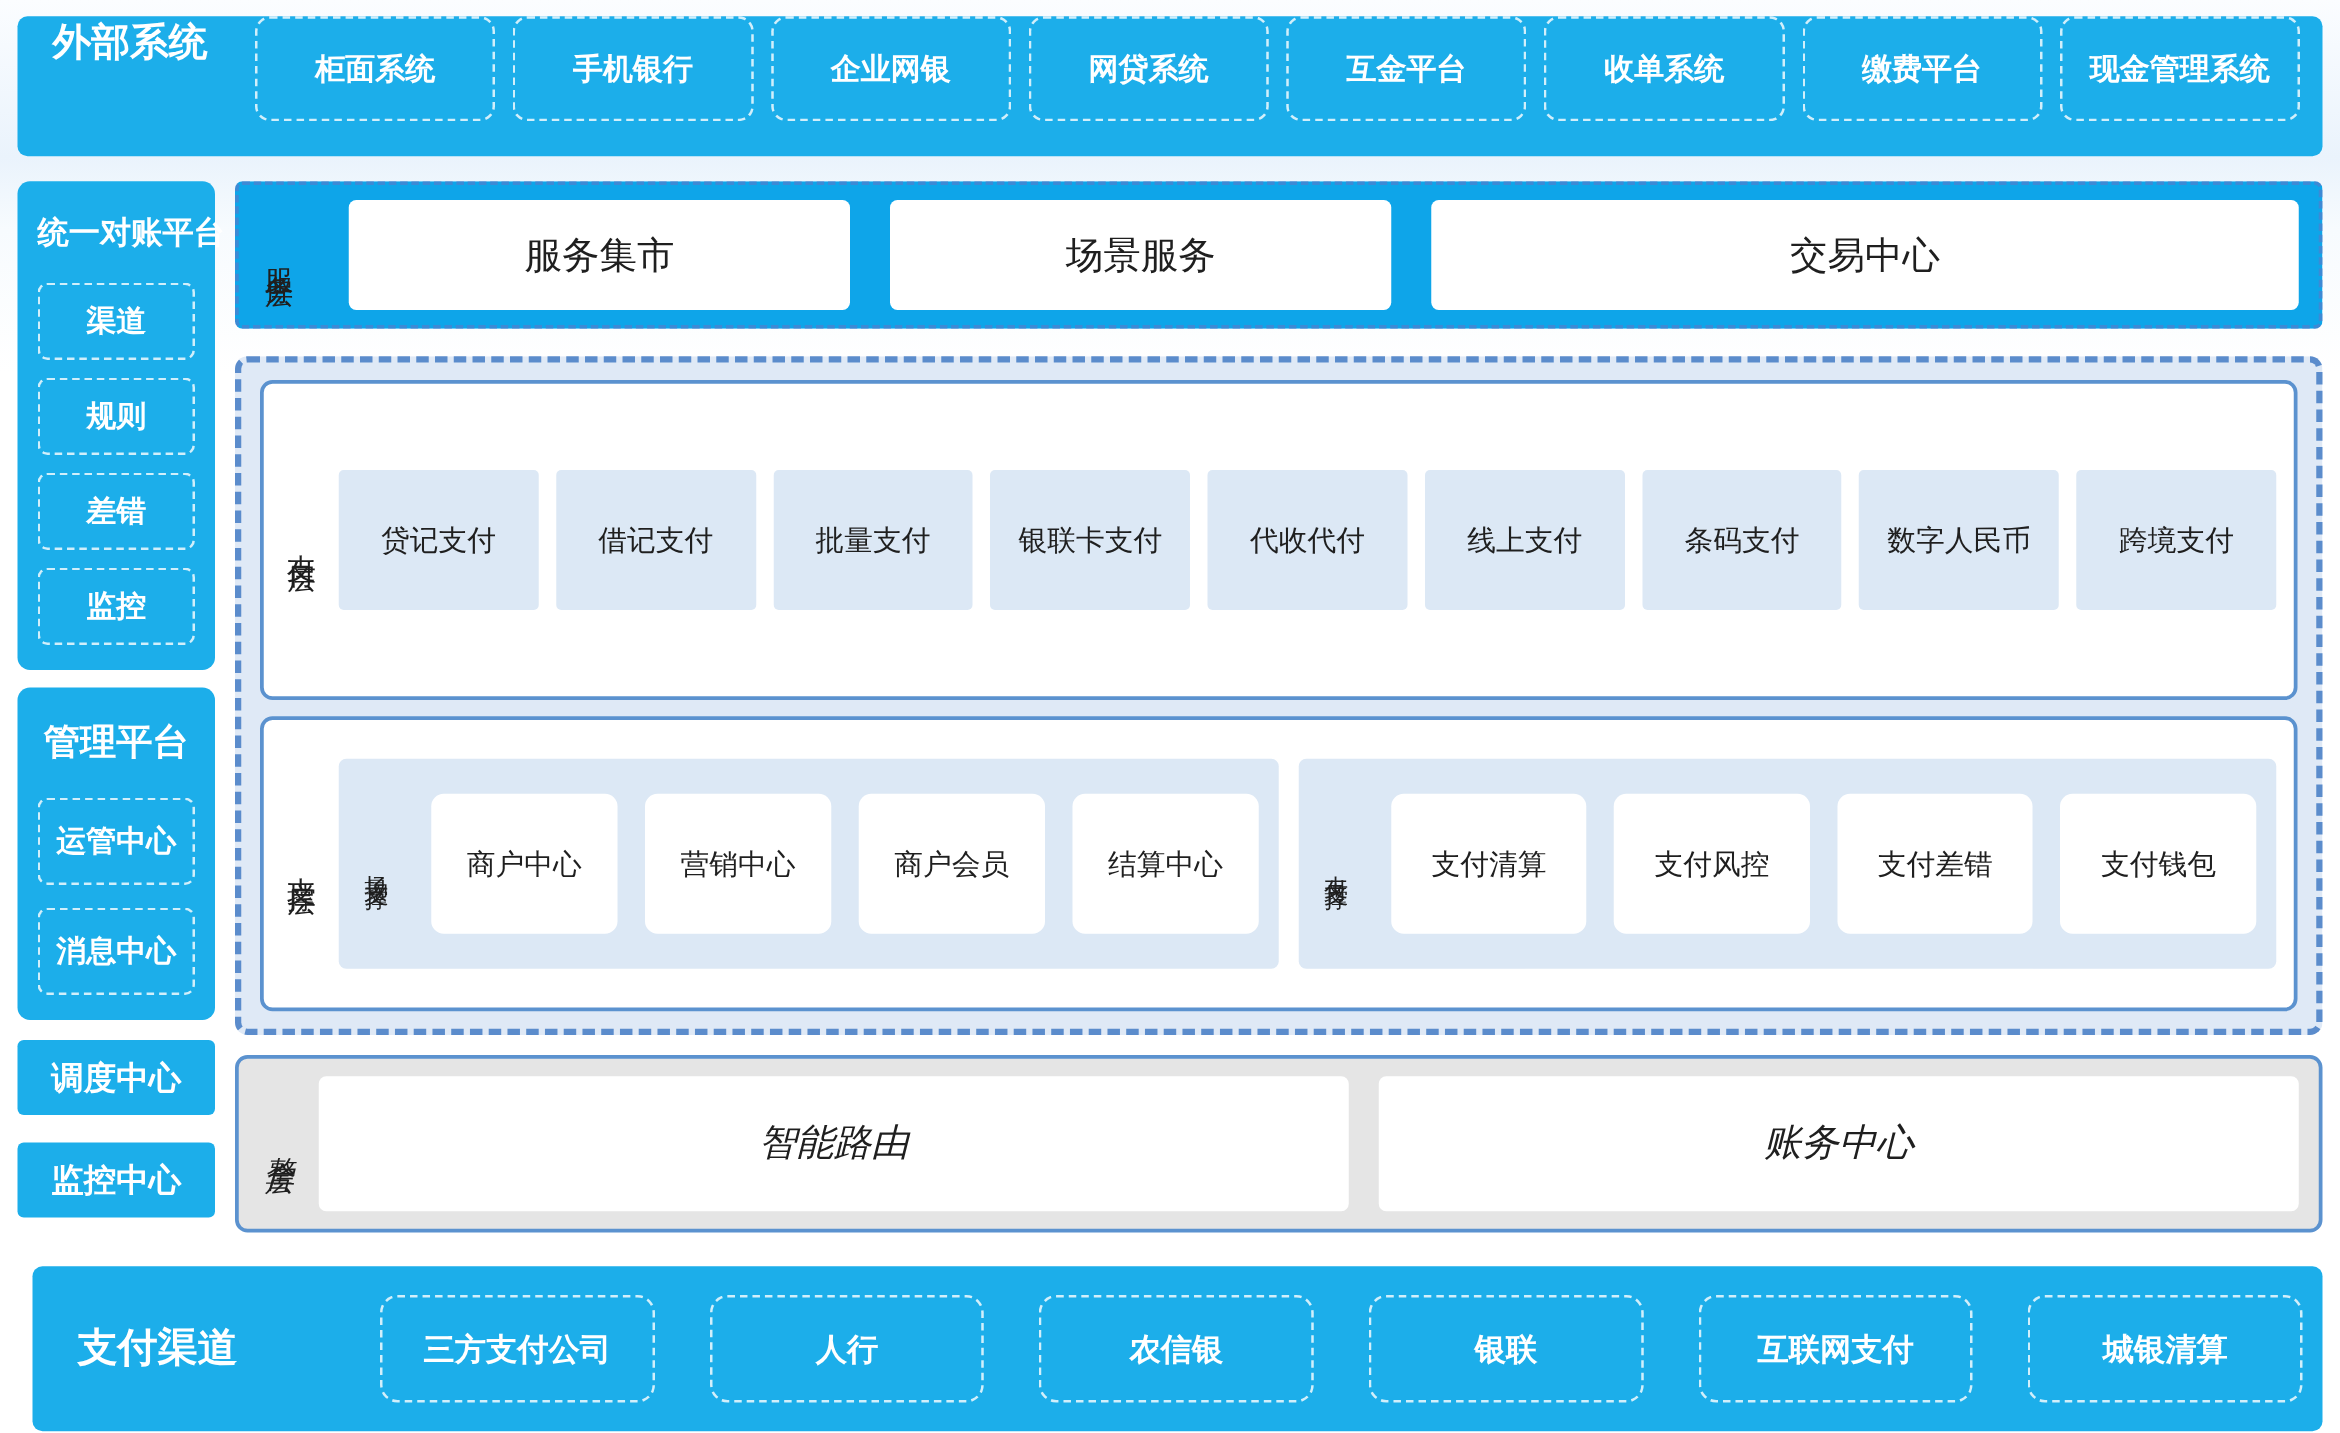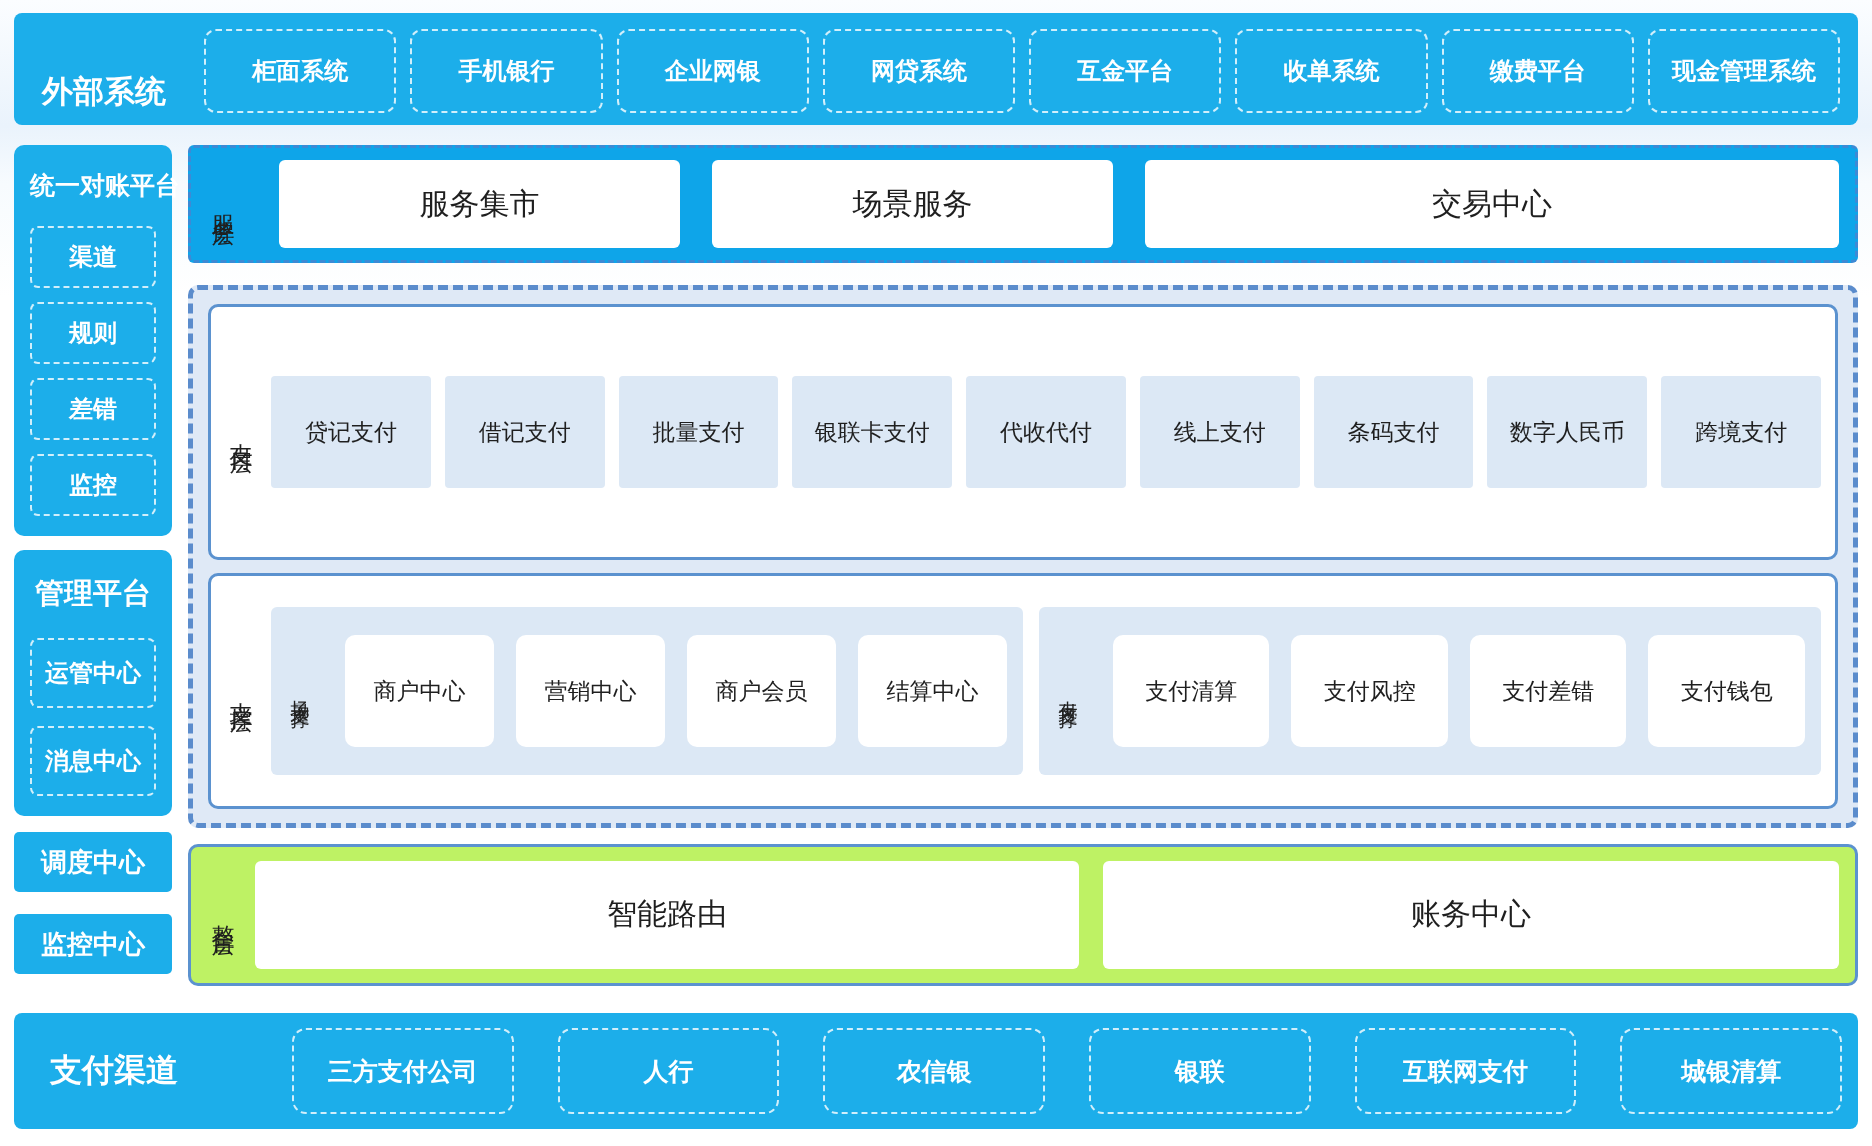--- a/index.html
+++ b/index.html
@@ -9,36 +9,36 @@
     background: linear-gradient(180deg, #fbfdff 0%, #eaf3fc 11%, #f7fbfe 16%, #ffffff 26%);
     color: #1f1f1f;
     overflow: hidden;
   }
   .canvas { width: 1872px; height: 1146px; position: relative; padding: 13px 14px 0; }
 
   
   .cyan { background: #1caeea; color: #ffffff; }
   .top-bar {
     height: 112px; border-radius: 8px;
-    display: flex; align-items: flex-end; padding: 0 18px 12px 28px;
+    display: flex; align-items: flex-start; padding: 0 18px 12px 28px;
   }
   .top-bar .bar-title {
     font-size: 31px; font-weight: bold; white-space: nowrap;
     width: 128px; flex: none; margin-right: 34px;
   }
   .bar-items { flex: 1; display: flex; gap: 14px; height: 84px; }
   .dashed-pill {
     flex: 1; border: 2px dashed rgba(255,255,255,0.8); border-radius: 12px;
     display: flex; align-items: center; justify-content: center;
     font-size: 24px; font-weight: bold; white-space: nowrap;
   }
 
   .bottom-bar {
-    height: 116px; border-radius: 8px; margin-top: 26px;
-    display: flex; align-items: center; padding: 0 16px 0 36px;
+    height: 132px; border-radius: 8px; margin-top: 26px;
+    display: flex; align-items: center; padding: 0 16px 0 36px; margin-left: 12px;
   }
   .bottom-bar .bar-title {
     font-size: 32px; font-weight: bold; white-space: nowrap;
     width: 166px; flex: none; margin-right: 76px;
   }
   .bottom-bar .bar-items { gap: 44px; height: 86px; }
   .bottom-bar .dashed-pill { border-radius: 14px; font-size: 25px; }
 
   
   .middle { display: flex; gap: 16px; margin-top: 20px; height: 842px; }
@@ -118,22 +118,22 @@
     background: #dce8f5; border-radius: 6px;
     display: flex; align-items: center; padding: 0 16px 0 10px; gap: 26px;
   }
   .support-group.g1 { flex: 0.96; }
   .support-group.g2 { flex: 1; }
   .support-group .g-items { flex: 1; display: flex; gap: 22px; }
   .support-group .white-box { flex: 1; height: 112px; border-radius: 10px; font-size: 23px; }
 
   .integration-layer {
     margin-top: 16px; height: 142px; flex: none;
-    background: #bef264;
-    display: flex; align-items: center; padding: 0 16px 1px 10px; gap: 8px;
+    background: #e5e5e5;
+    display: flex; align-items: center; padding: 0 16px 1px 10px; gap: 8px; font-style: italic;
   }
   .integration-layer .items { flex: 1; display: flex; gap: 24px; height: 108px; }
   .integration-layer .white-box.w1 { flex: 1.12; }
   .integration-layer .white-box.w2 { flex: 1; }
 </style>
 </head>
 <body>
 
 <div class="canvas">
 

